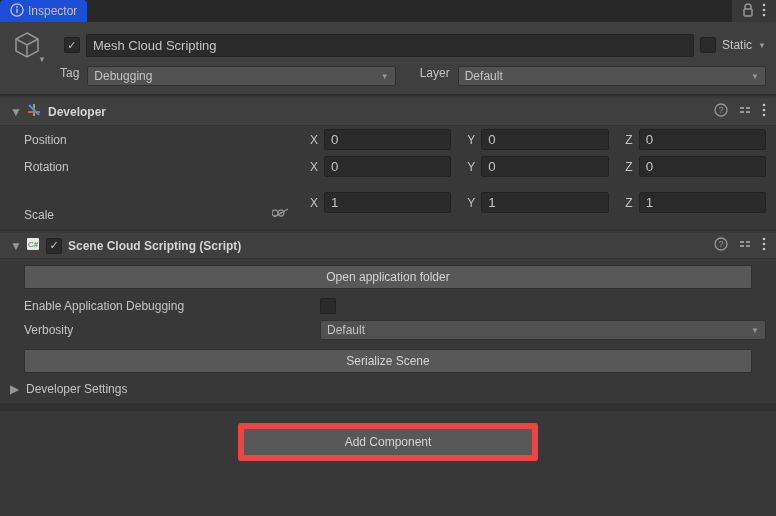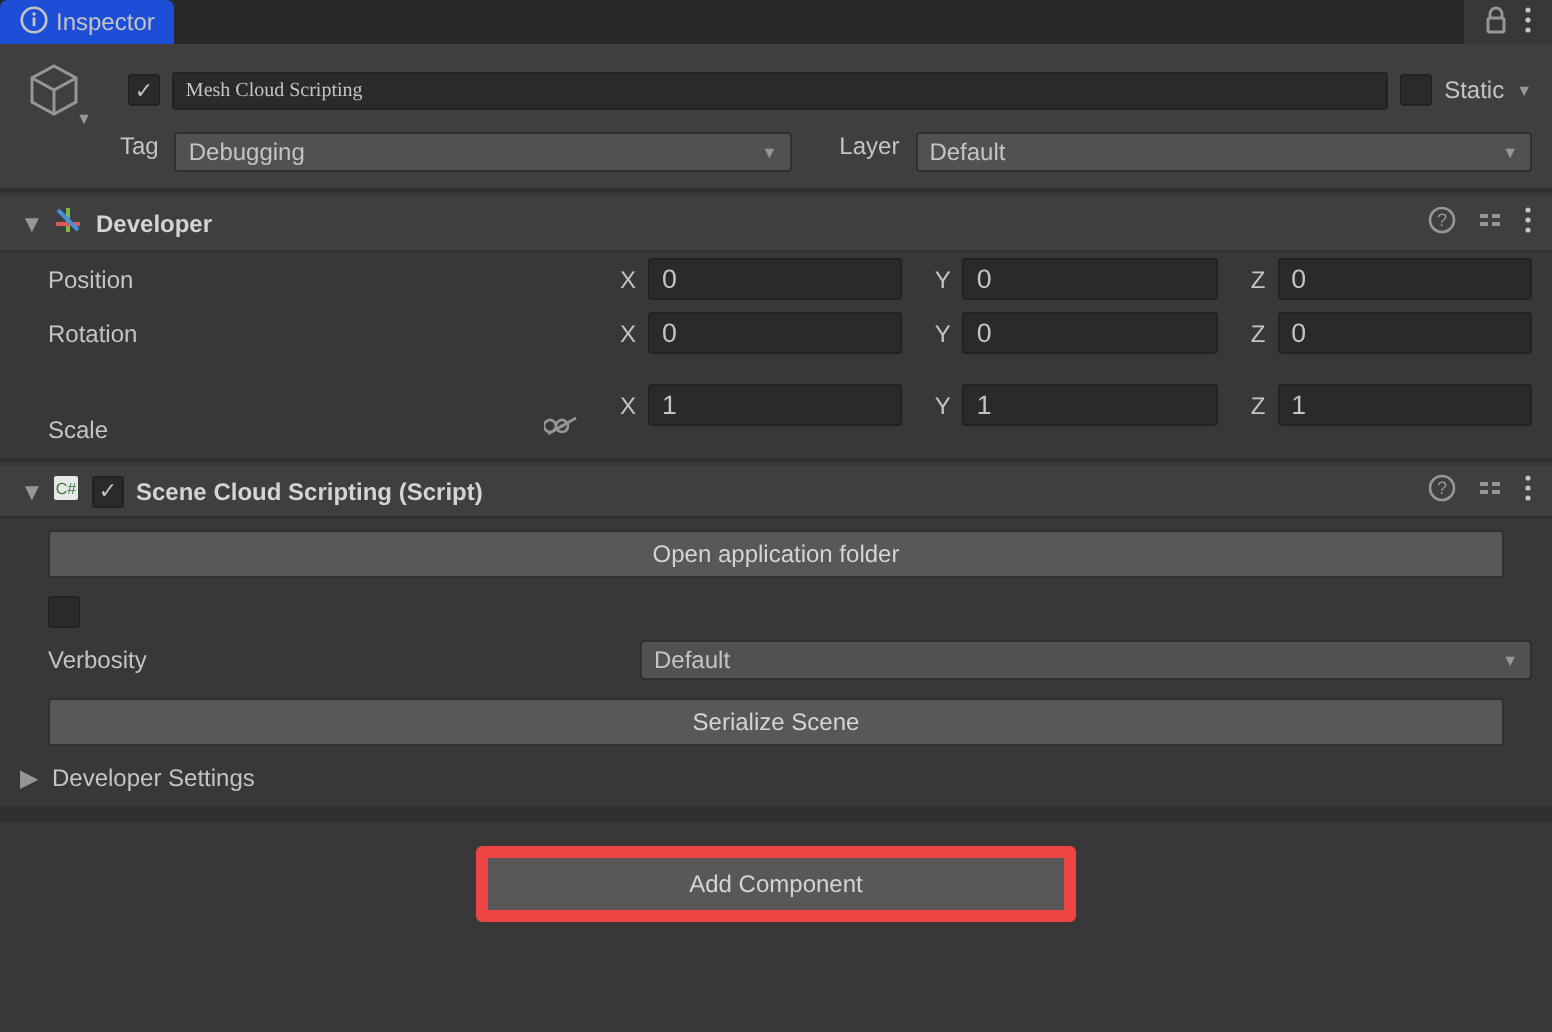--- a/index.html
+++ b/index.html
@@ -4,21 +4,21 @@
 <style>
   * { box-sizing: border-box; margin: 0; padding: 0; font-family: Arial, sans-serif; }
   body { background: #383838; color: #c4c4c4; font-size: 12px; width: 776px; height: 516px; overflow: hidden; }
   
   .tab-bar { display: flex; background: #282828; height: 22px; align-items: stretch; }
   .tab { display: flex; align-items: center; gap: 4px; padding: 0 10px; background: #1d4ed8; border-top-left-radius: 4px; border-top-right-radius: 4px; }
   .tab-bar-right { margin-left: auto; display: flex; align-items: center; gap: 8px; padding: 0 10px; background: #383838; }
   
   .header-row { display: flex; align-items: center; padding: 6px 10px 2px 10px; gap: 6px; background: #3f3f3f; }
   .cube-icon { width: 34px; height: 34px; display: flex; align-items: center; justify-content: center; }
-  .name-field { flex: 1; background: #2a2a2a; border: 1px solid #222; border-radius: 2px; padding: 3px 6px; color: #c4c4c4; font-size: 10px; font-family: Liberation Serif, serif; }
+  .name-field { flex: 1; background: #2a2a2a; border: 1px solid #222; border-radius: 2px; padding: 3px 6px; color: #c4c4c4; font-size: 13px; }
   .static-box { width: 16px; height: 16px; background: #2a2a2a; border: 1px solid #222; border-radius: 2px; }
   
   .taglayer-row { display: flex; align-items: flex-start; padding: 2px 10px 8px 60px; gap: 8px; background: #3f3f3f; }
   .label-sm { color: #c4c4c4; }
   .dropdown { background: #515151; border: 1px solid #303030; border-radius: 2px; padding: 2px 6px; display: flex; align-items: center; justify-content: space-between; color: #c4c4c4; cursor: pointer; }
   
   .component-header { display: flex; align-items: center; gap: 6px; padding: 4px 10px; background: #3f3f3f; margin-top: 2px; border-bottom: 1px solid #303030; }
   .component-title { font-weight: bold; color: #d4d4d4; }
   .comp-right { margin-left: auto; display: flex; align-items: center; gap: 10px; }
   
@@ -199,20 +199,21 @@
             <circle cx="2" cy="2" r="1.3" fill="#c4c4c4"></circle>
             <circle cx="2" cy="7" r="1.3" fill="#c4c4c4"></circle>
             <circle cx="2" cy="12" r="1.3" fill="#c4c4c4"></circle>
           </svg></span>
     </div>
   </div>
 
   <div class="full-button">Open application folder</div>
 
   <div class="prop-row">
+    <span class="prop-label" style="width:290px;">Enable Application Debugging</span>
     <span class="checkbox"></span>
   </div>
 
   <div class="prop-row">
     <span class="prop-label" style="width:290px;">Verbosity</span>
     <div class="dropdown" style="flex:1">
       <span>Default</span>
       <span style="font-size:8px;color:#969696;">▼</span>
     </div>
   </div>

